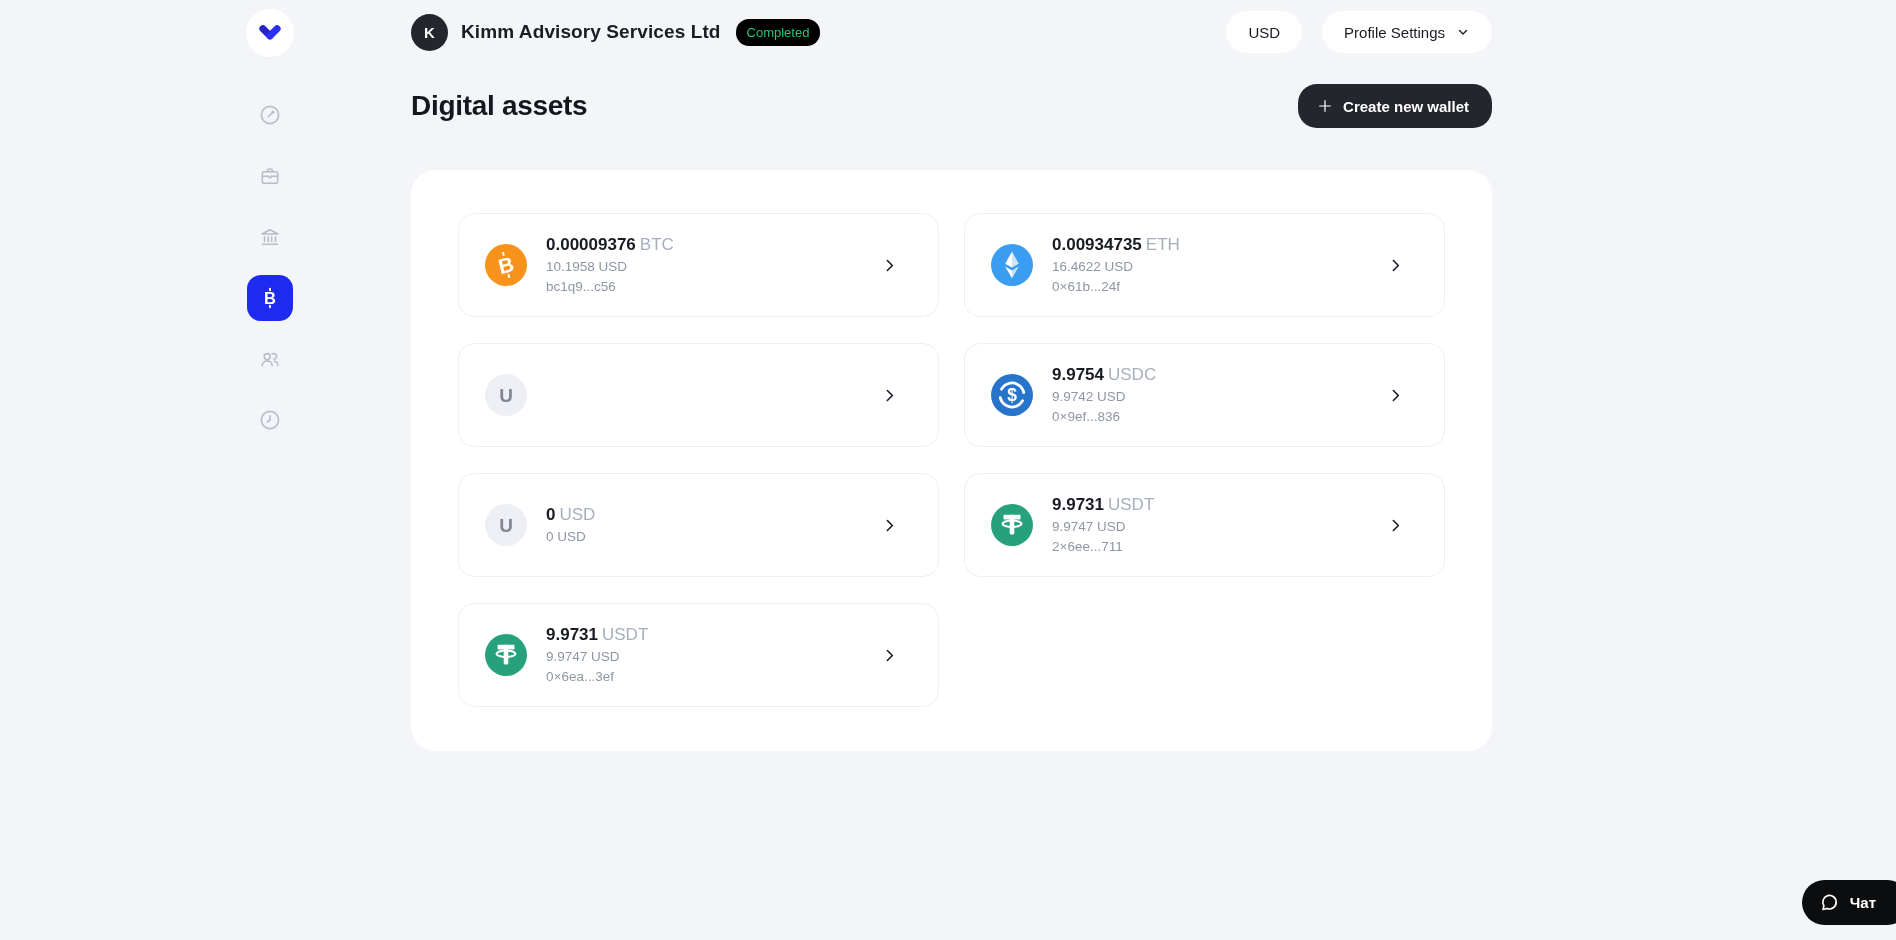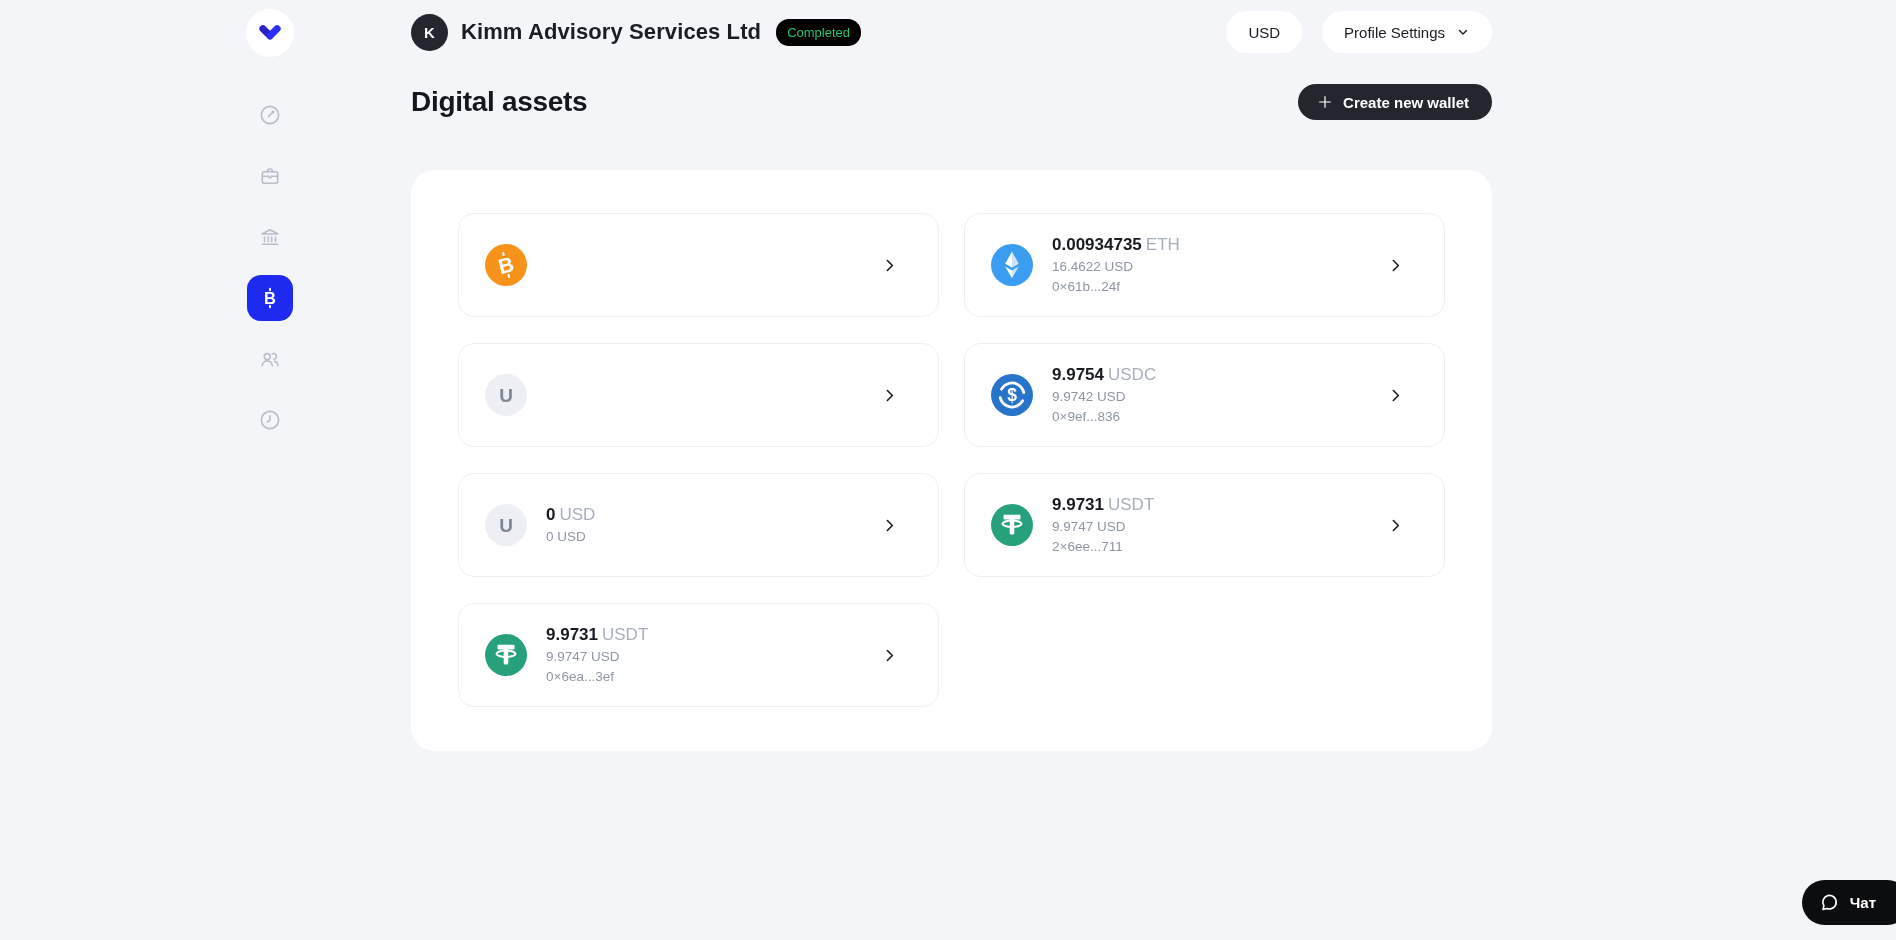--- a/index.html
+++ b/index.html
@@ -32,42 +32,42 @@
   
   .header {
     position:absolute; left:411px; top:0; width:1081px; height:64px;
     display:flex; align-items:center;
   }
   .avatar {
     width:37px; height:37px; border-radius:50%;
     background:#23262c; color:#fff; font-weight:bold; font-size:15px;
     display:flex; align-items:center; justify-content:center; flex:none;
   }
-  .company { margin-left:13px; font-size:22px; font-weight:600; color:#1a1d24; letter-spacing:.1px; }
+  .company { margin-left:13px; font-size:19px; font-weight:600; color:#1a1d24; letter-spacing:.1px; }
   .badge {
     margin-left:15px; background:#000000; color:#28c271;
     font-size:13px; font-weight:500; padding:6px 11px; border-radius:13px;
   }
   .header-right { margin-left:auto; display:flex; gap:20px; align-items:center; }
   .pill {
     background:#fff; border-radius:22px; height:42px;
     display:flex; align-items:center; padding:0 22px;
     font-size:15px; font-weight:500; color:#181b22; cursor:pointer; border:none;
     font-family:inherit;
   }
   .pill .chev-down { margin-left:11px; display:flex; }
 
   
   .title-row {
     position:absolute; left:411px; top:84px; width:1081px;
     display:flex; align-items:center; justify-content:space-between;
   }
   .page-title { font-size:28px; font-weight:700; color:#14171d; letter-spacing:-.3px;text-align:center; }
   .create-btn {
-    background:#23262d; color:#fff; height:36px; border-radius:19px;
+    background:#23262d; color:#fff; height:44px; border-radius:19px;
     padding:0 23px 0 19px; display:flex; align-items:center; gap:10px;
     font-size:15px; font-weight:600; border:none; cursor:pointer;
     font-family:inherit;
   }
 
   
   .main-card {
     position:absolute; left:411px; top:170px; width:1081px; height:581px;
     background:#fff; border-radius:24px; padding:43px 47px;
   }
@@ -187,20 +187,27 @@
     <span class="coin">
           <svg width="42" height="42" viewBox="0 0 42 42">
             <circle cx="21" cy="21" r="21" fill="#f7931a"></circle>
     <g transform="rotate(-14 21 21)">
       <rect x="20" y="7.6" width="2.2" height="4" rx="1" fill="#fff"></rect>
       <rect x="20" y="30.4" width="2.2" height="4" rx="1" fill="#fff"></rect>
       <text x="21" y="28.7" text-anchor="middle" font-family="Liberation Sans, sans-serif" font-size="21" font-weight="bold" fill="#fff">B</text>
     </g>
           </svg>
         </span>
+    <div class="winfo">
+      <div class="amount-line">
+        <span class="amount">0.00009376</span><span class="ccy">BTC</span>
+      </div>
+      <div class="fiat">10.1958 USD</div>
+      <div class="addr">bc1q9...c56</div>
+    </div>
     <span class="chev">
       <svg width="17" height="17" viewBox="0 0 24 24" fill="none" stroke="#181b22" stroke-width="2.3" stroke-linecap="round" stroke-linejoin="round">
             <path d="M9 5 L16 12 L9 19"></path>
           </svg>
     </span>
   </div>
 
   <div class="wallet-card">
     <span class="coin">
           <svg width="42" height="42" viewBox="0 0 42 42">

